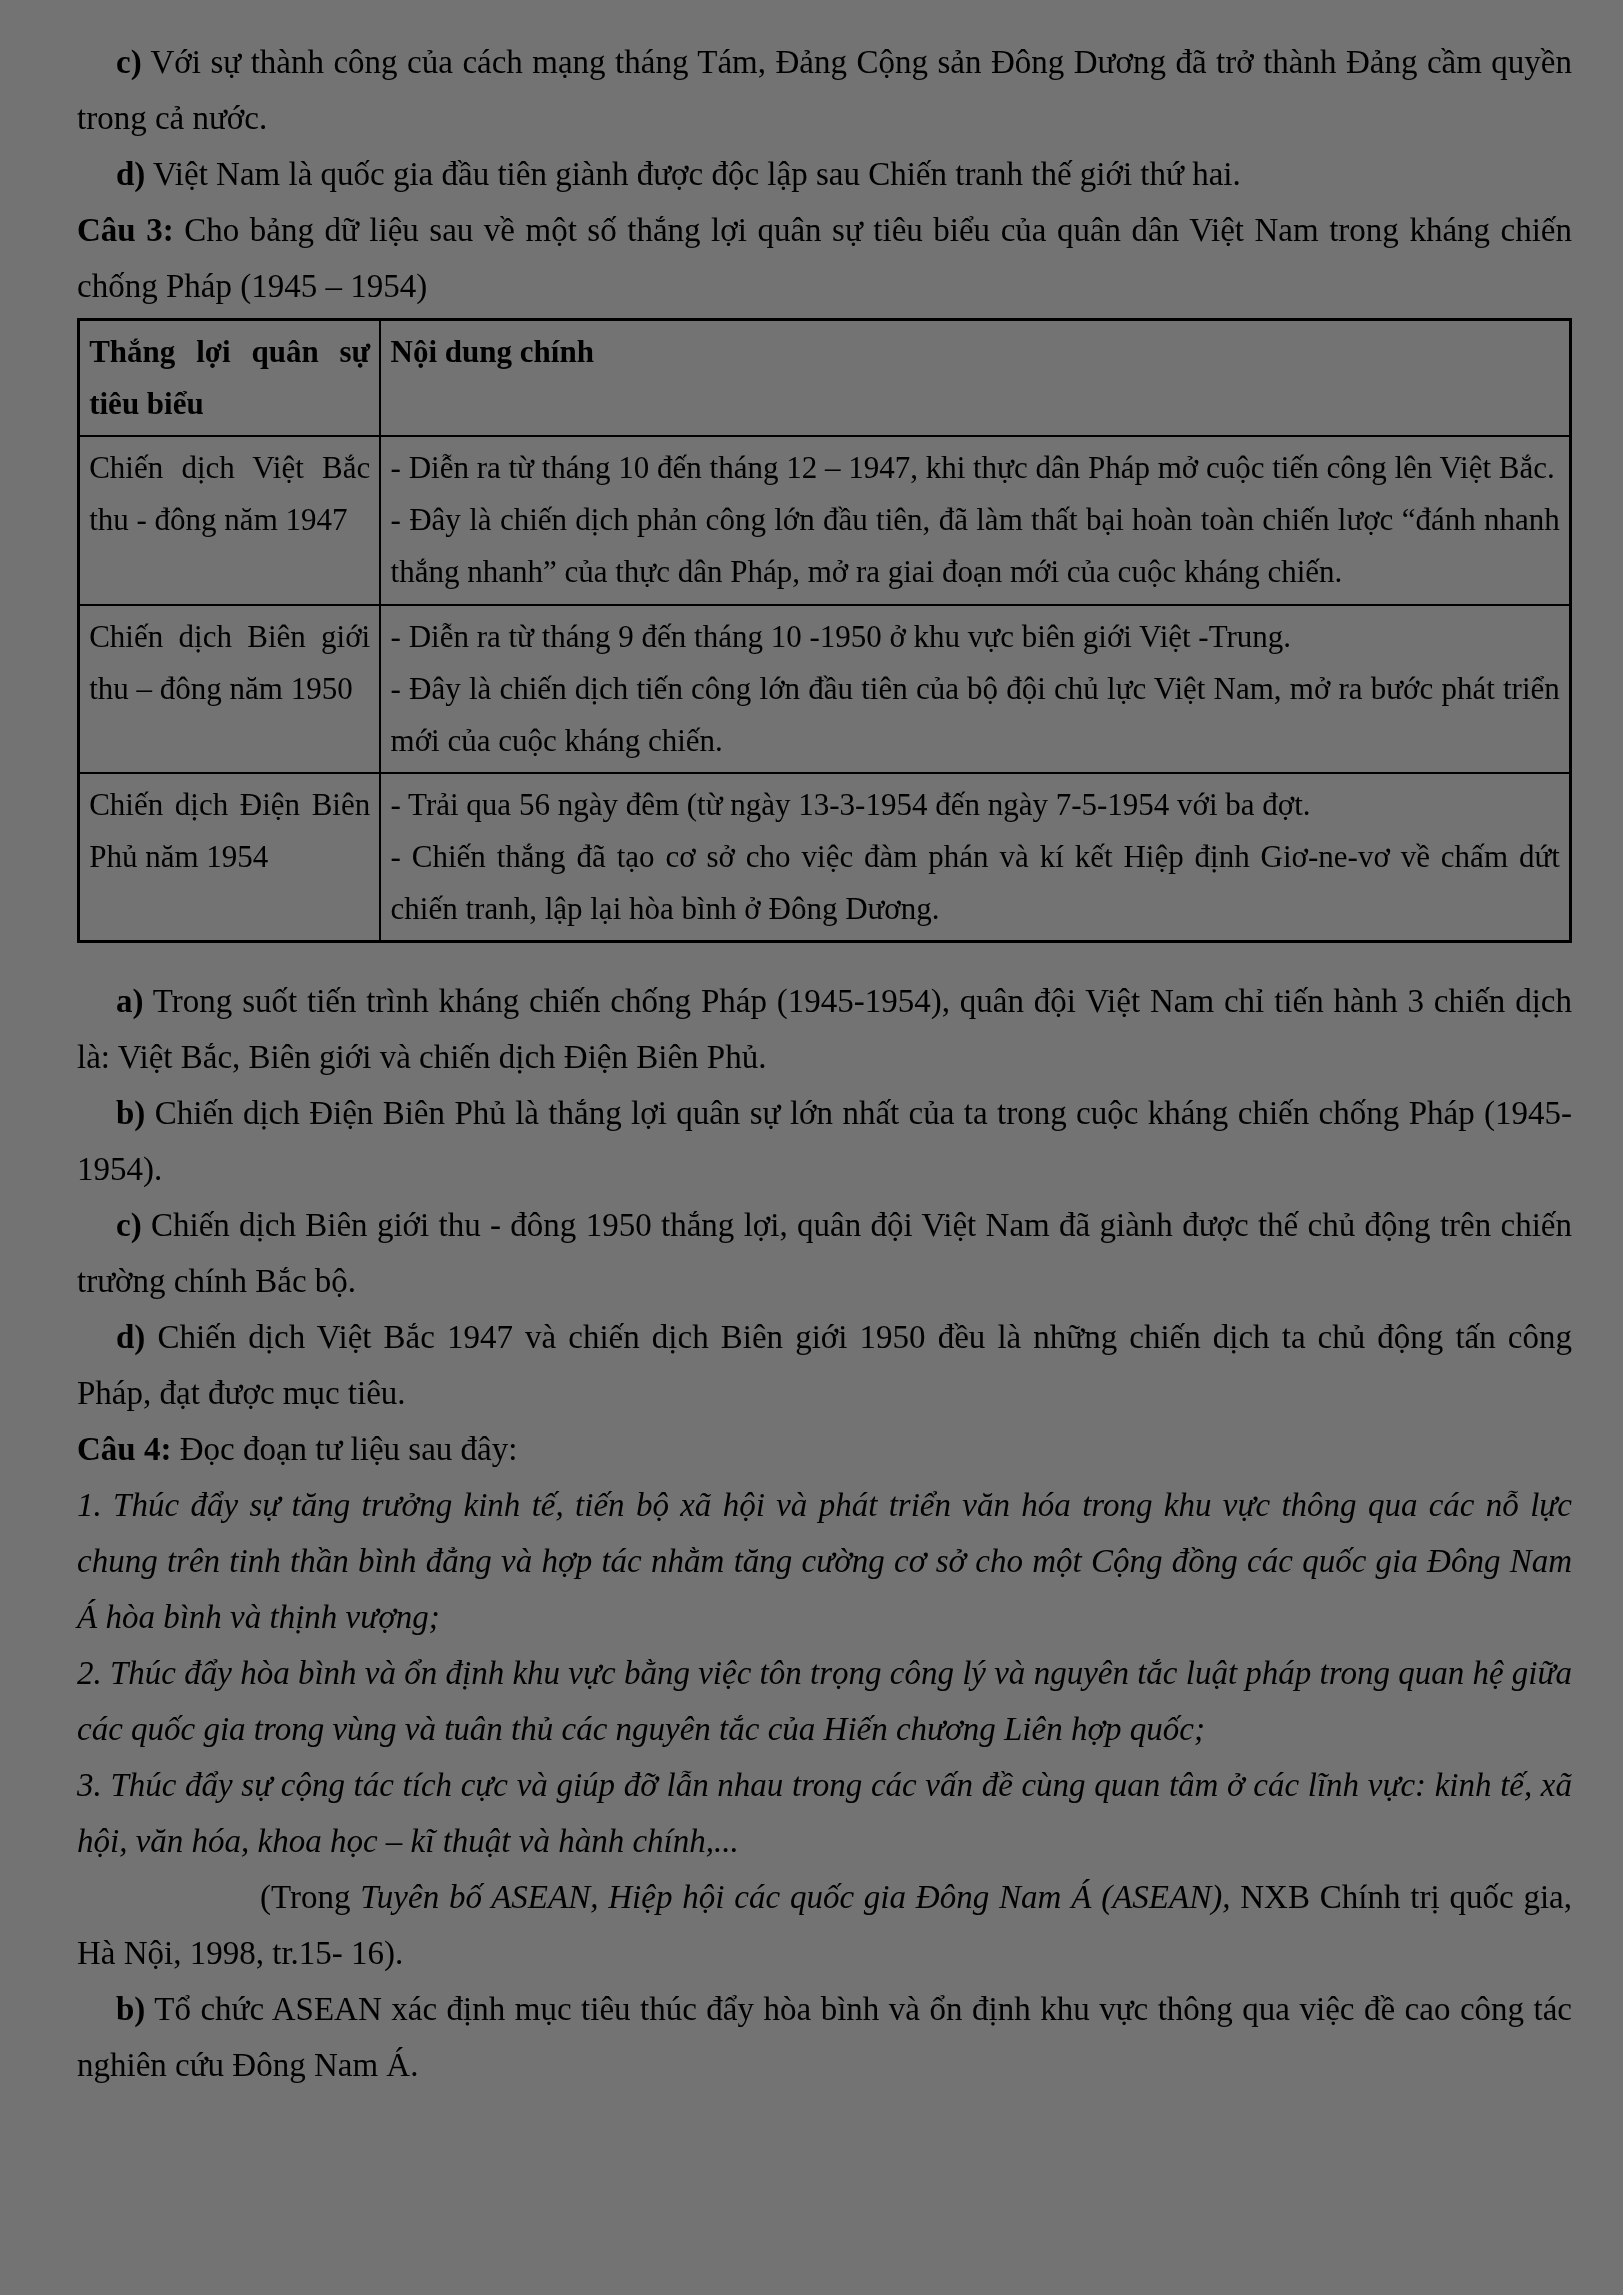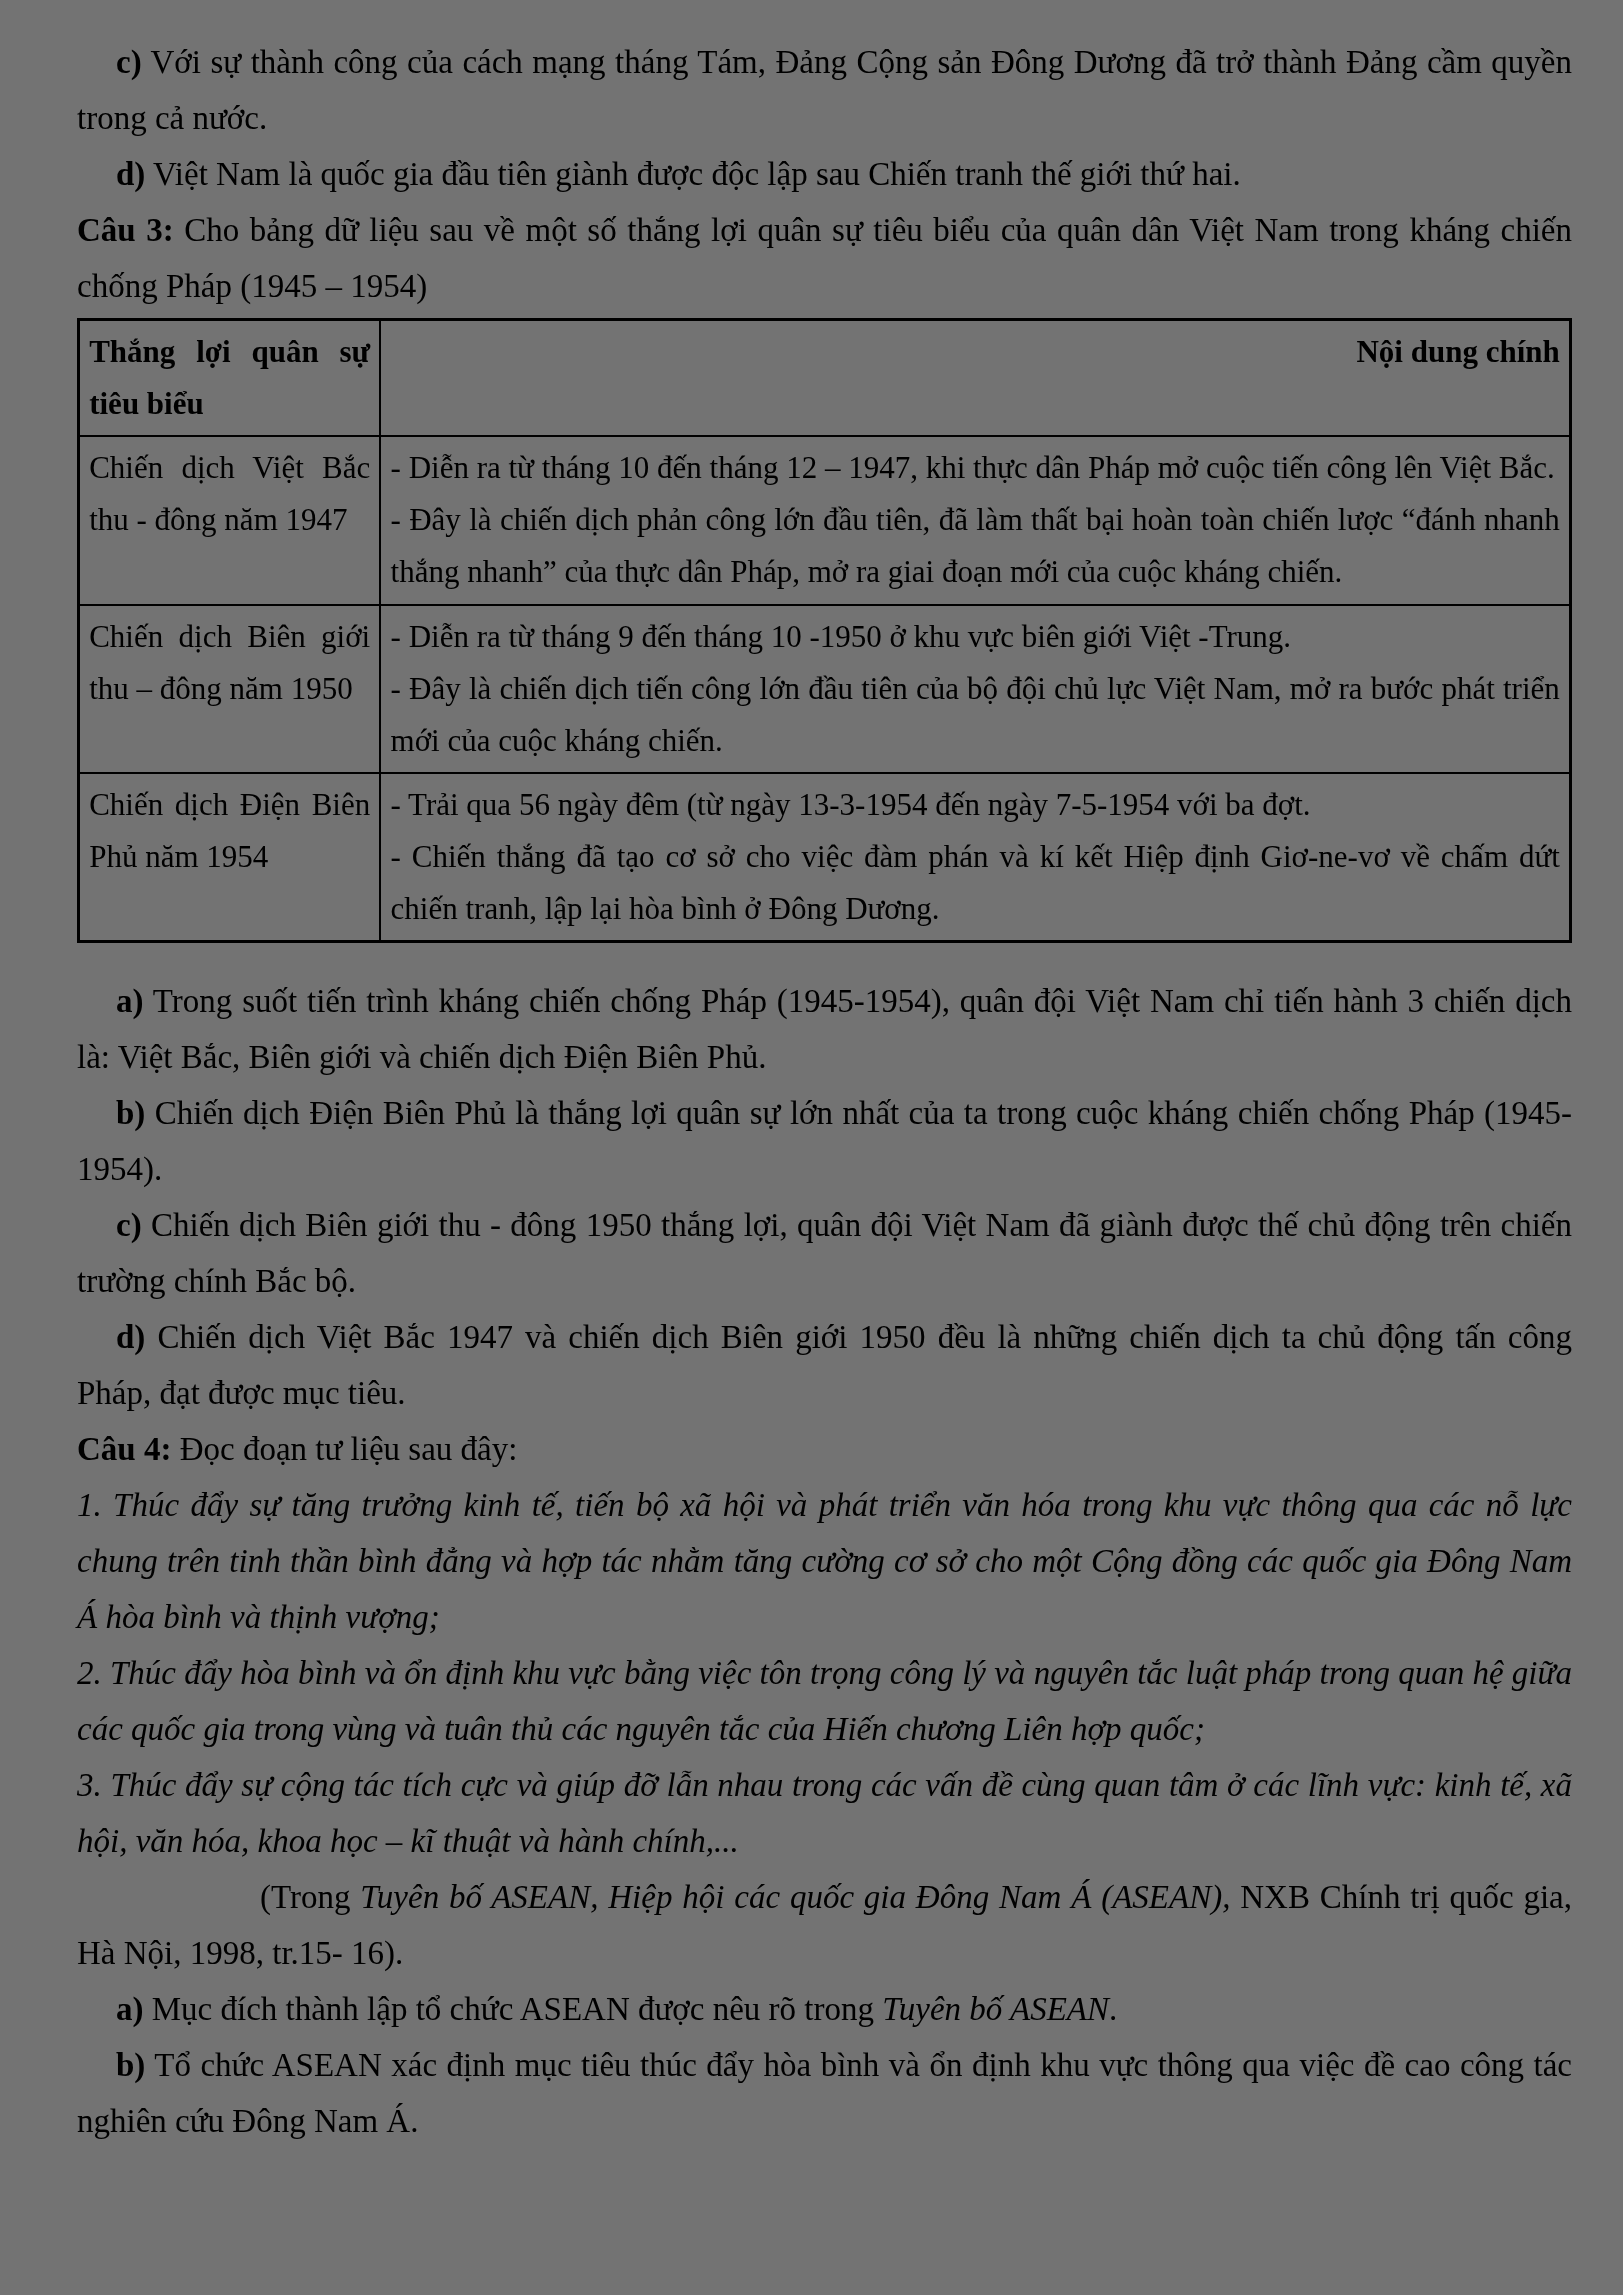--- a/index.html
+++ b/index.html
@@ -38,21 +38,21 @@
   }
   table.vt th, table.vt td {
     border: 2px solid #000;
     vertical-align: top;
     padding: 5.2px 9.2px;
     line-height: 52px;
     font-size: 31px;
   }
   .c1 { width: 281px; }
   th.c1 { text-align: justify; font-weight: bold; }
-  th.c2 { text-align: right; font-weight: bold; }
+  th.c2 { text-align: left; font-weight: bold; }
   td.c1cell { text-align: justify; }
   td.c2cell p { margin: 0; text-align: justify; line-height: 52px; }
 </style>
 </head>
 <body>
 
 <div class="page">
 
   <p class="para indent"><span class="b">c)</span>
 <span>Với sự thành công của cách mạng tháng Tám, Đảng Cộng sản Đông Dương đã trở thành Đảng cầm quyền trong cả nước.</span></p>
@@ -109,20 +109,18 @@
 
   <p class="para"><span class="b">Câu 4:</span>
 <span>Đọc đoạn tư liệu sau đây:</span></p>
 
   <p class="para i">1. Thúc đẩy sự tăng trưởng kinh tế, tiến bộ xã hội và phát triển văn hóa trong khu vực thông qua các nỗ lực chung trên tinh thần bình đẳng và hợp tác nhằm tăng cường cơ sở cho một Cộng đồng các quốc gia Đông Nam Á hòa bình và thịnh vượng;</p>
   <p class="para i">2. Thúc đẩy hòa bình và ổn định khu vực bằng việc tôn trọng công lý và nguyên tắc luật pháp trong quan hệ giữa các quốc gia trong vùng và tuân thủ các nguyên tắc của Hiến chương Liên hợp quốc;</p>
   <p class="para i">3. Thúc đẩy sự cộng tác tích cực và giúp đỡ lẫn nhau trong các vấn đề cùng quan tâm ở các lĩnh vực: kinh tế, xã hội, văn hóa, khoa học – kĩ thuật và hành chính,...</p>
 
   <p class="para citation"><span>(Trong </span><span class="i">Tuyên bố ASEAN, Hiệp hội các quốc gia Đông Nam Á (ASEAN),</span><span> NXB Chính trị quốc gia, Hà Nội, 1998, tr.15- 16).</span></p>
 
-  <p class="para indent"><span class="b">a)</span>
-<span>Mục đích thành lập tổ chức ASEAN được nêu rõ trong </span><span class="i">Tuyên bố ASEAN</span><span>.</span></p>
 
   <p class="para indent"><span class="b">b)</span>
 <span>Tổ chức ASEAN xác định mục tiêu thúc đẩy hòa bình và ổn định khu vực thông qua việc đề cao công tác nghiên cứu Đông Nam Á.</span></p>
 
 </div>
 
 
 </body></html>

